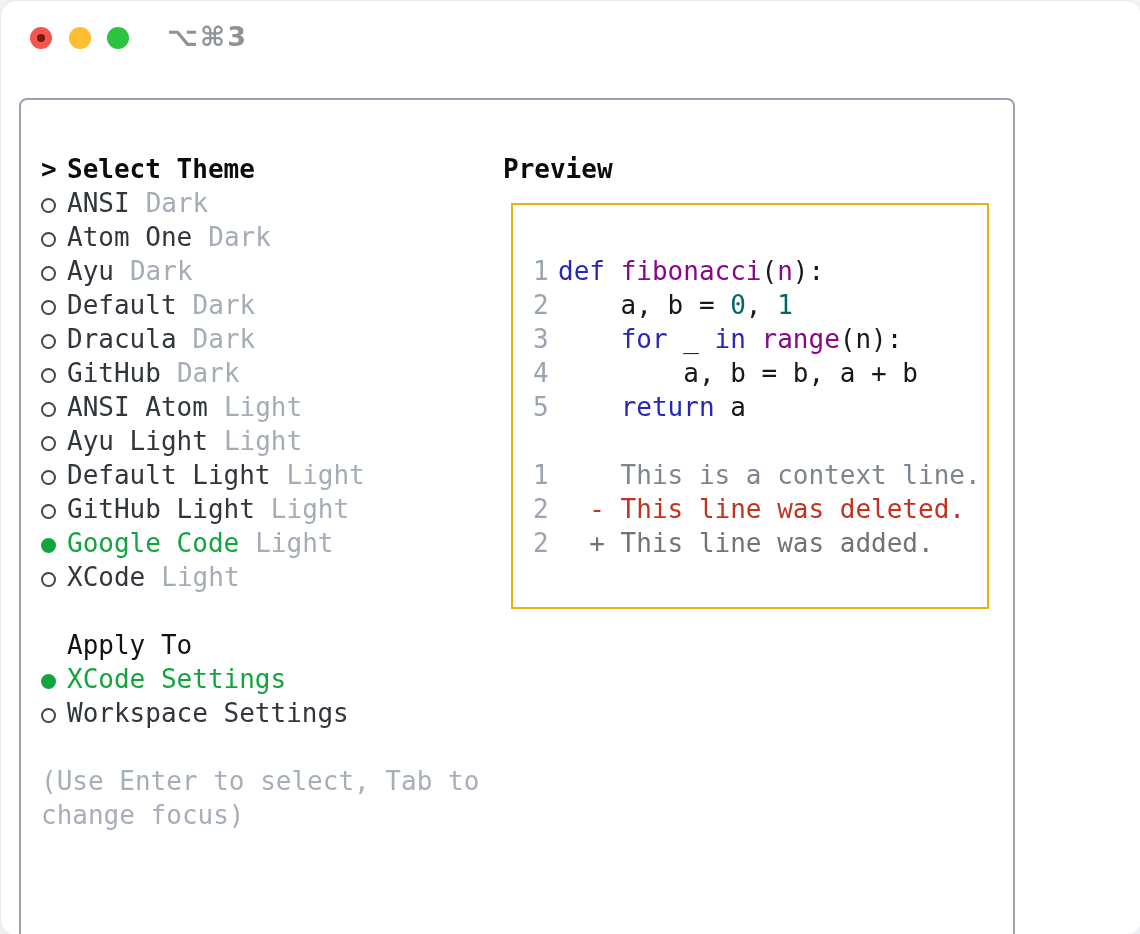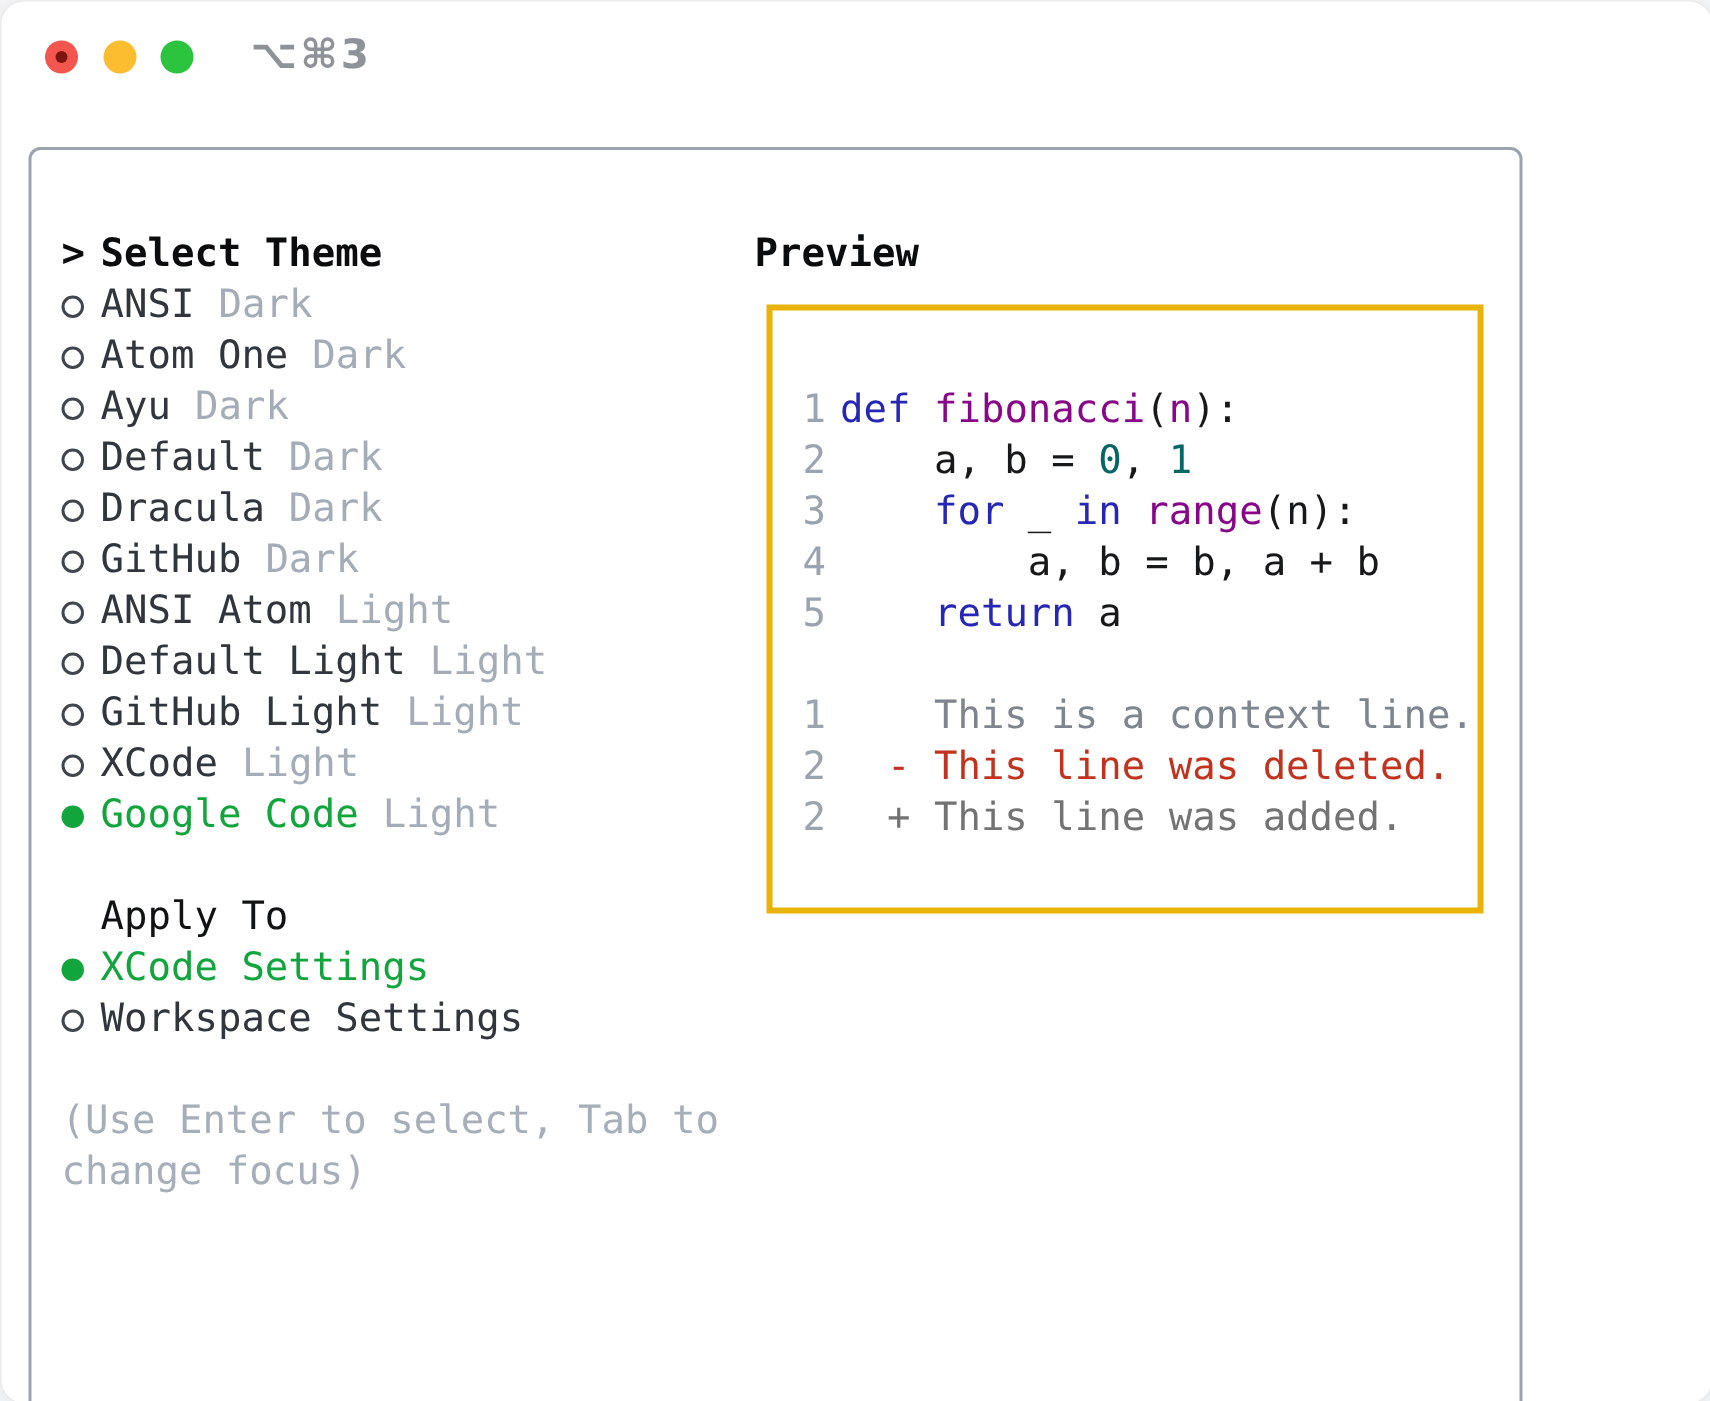--- a/index.html
+++ b/index.html
@@ -34,21 +34,21 @@
   .cursor-ch { color: #0a0c0e; font-weight: bold; }
   .hdr { font-weight: bold; color: #0a0c0e; }
   .name { color: #31363c; margin-top: 32px; }
   .variant { color: #a4acb7; margin-left: 16px; }
   .selected .name { color: #12a53e; }
   .apply-hdr { color: #101214; margin-left: 26px; }
   .spacer { height: 34px; }
   .help { width: 462px; color: #a6aeb9; line-height: 34px; white-space: normal; }
   
   .preview-header { position: absolute; left: 482px; top: 52px; height: 34px; line-height: 34px; font-size: 26px; font-weight: bold; color: #0a0c0e; }
-  .preview-box { position: absolute; left: 490px; top: 103px; width: 478px; height: 406px; box-sizing: border-box; border: 4px solid #eab308; background: #fff; }
+  .preview-box { position: absolute; left: 490px; top: 103px; width: 478px; height: 406px; box-sizing: border-box; border: 2px solid #eab308; background: #fff; }
   .code { position: absolute; left: 20px; top: 49px; font-size: 26px; line-height: 34px; white-space: pre; }
   .code-line { height: 34px; }
   .ln { display: inline-block; width: 25px; color: #9aa4b0; }
   .tok-kw  { color: #2727b5; }
   .tok-fn  { color: #880788; }
   .tok-num { color: #066666; }
   .tok-pl  { color: #17181a; }
   .tok-ctx { color: #7e858e; }
   .tok-del { color: #c2331f; }
   .tok-add { color: #737373; }
@@ -87,30 +87,33 @@
       <div class="row item">
         <span class="marker"><span class="dot dot-open"></span></span><span class="name">Dracula</span><span class="variant">Dark</span>
       </div>
       <div class="row item">
         <span class="marker"><span class="dot dot-open"></span></span><span class="name">GitHub</span><span class="variant">Dark</span>
       </div>
       <div class="row item">
         <span class="marker"><span class="dot dot-open"></span></span><span class="name">ANSI Atom</span><span class="variant">Light</span>
       </div>
       <div class="row item">
+        <span class="marker"><span class="dot dot-open"></span></span><span class="name">Ayu Light</span><span class="variant">Light</span>
+      </div>
+      <div class="row item">
         <span class="marker"><span class="dot dot-open"></span></span><span class="name">Default Light</span><span class="variant">Light</span>
       </div>
       <div class="row item">
         <span class="marker"><span class="dot dot-open"></span></span><span class="name">GitHub Light</span><span class="variant">Light</span>
       </div>
+      <div class="row item selected">
+        <span class="marker"><span class="dot dot-filled"></span></span><span class="name">Google Code</span><span class="variant">Light</span>
+      </div>
       <div class="row item">
         <span class="marker"><span class="dot dot-open"></span></span><span class="name">XCode</span><span class="variant">Light</span>
-      </div>
-      <div class="row item selected">
-        <span class="marker"><span class="dot dot-filled"></span></span><span class="name">Google Code</span><span class="variant">Light</span>
       </div>
 
       <div class="spacer"></div>
 
       <div class="row apply-hdr">Apply To</div>
       <div class="row item selected">
         <span class="marker"><span class="dot dot-filled"></span></span><span class="name">XCode Settings</span>
       </div>
       <div class="row item">
         <span class="marker"><span class="dot dot-open"></span></span><span class="name">Workspace Settings</span>

